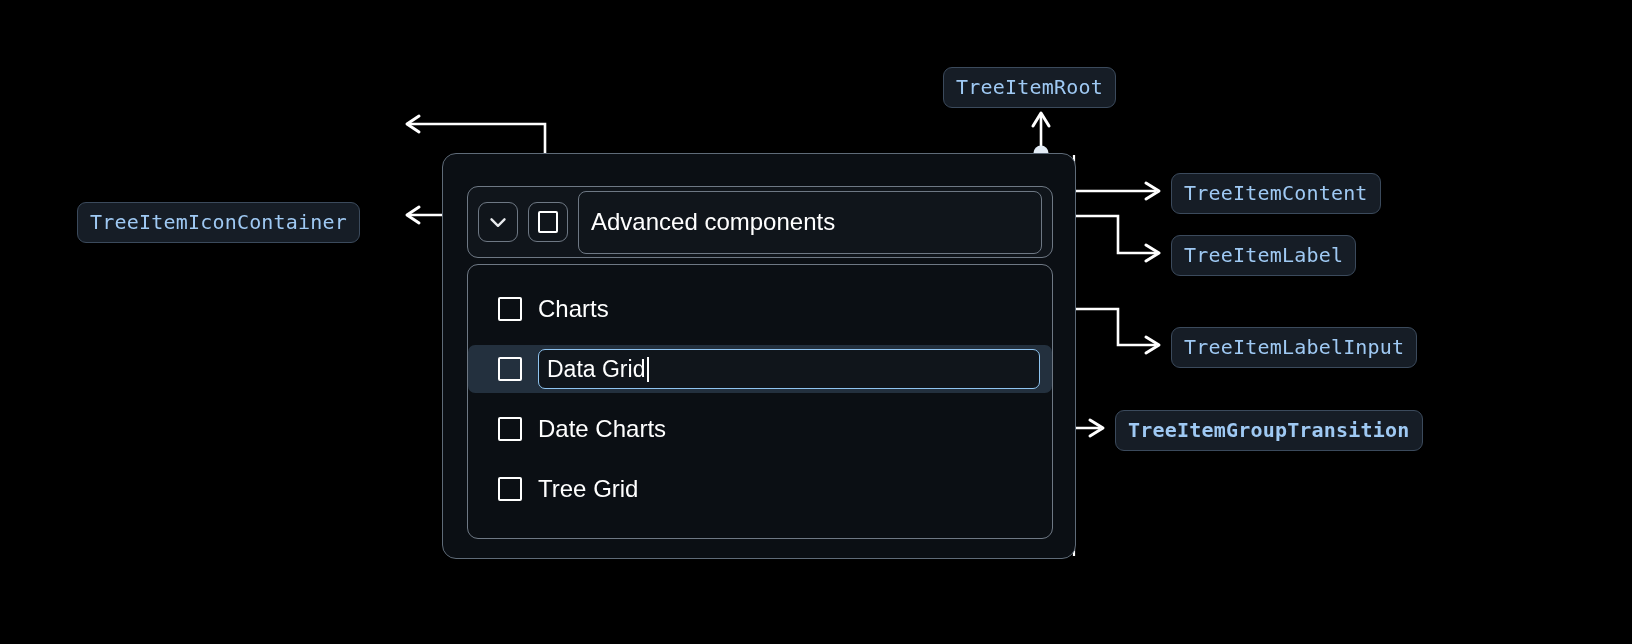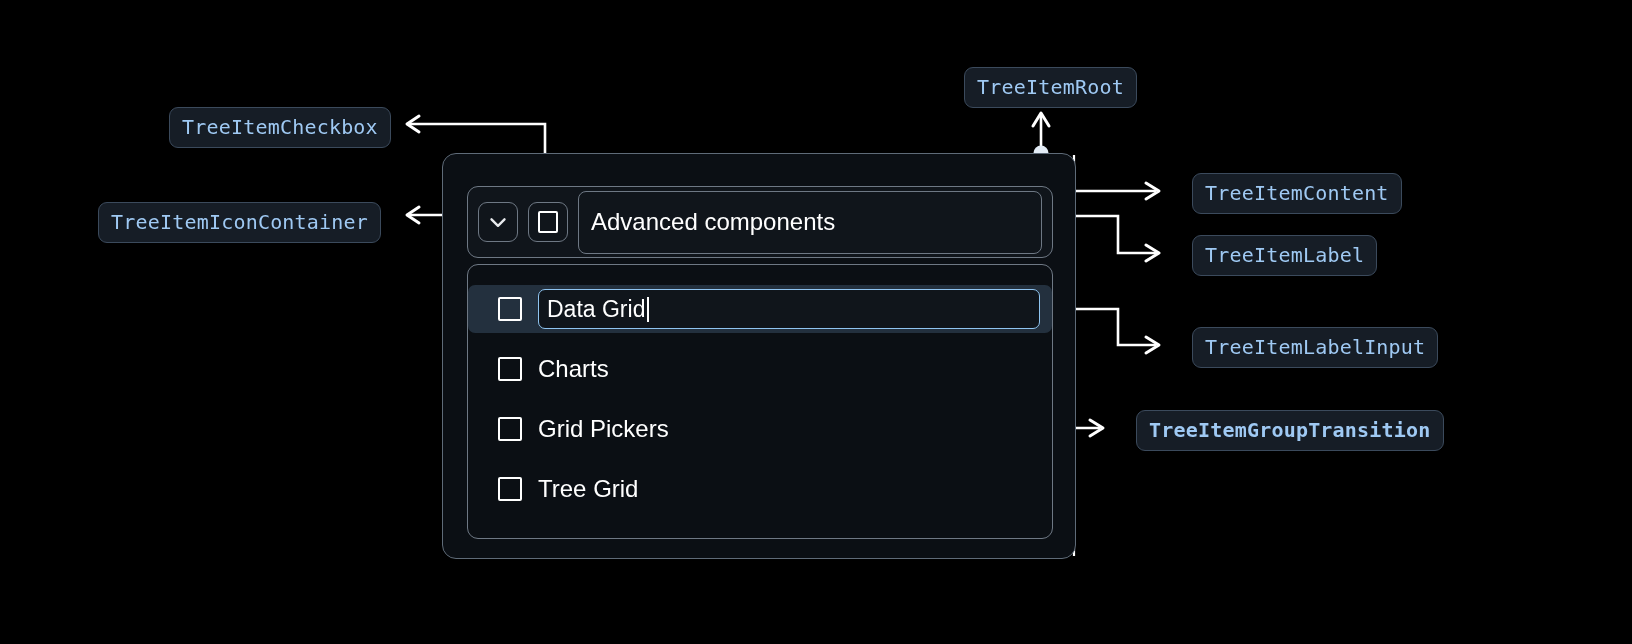--- a/index.html
+++ b/index.html
@@ -40,21 +40,20 @@
     background: #161d26;
     border: 1px solid #3b4a5c;
     border-radius: 9px;
     color: #9fc9f3;
     font-family: "DejaVu Sans Mono", monospace;
     font-size: 20px;
     line-height: 1;
     letter-spacing: 0.2px;
     padding: 9px 12px 10px 12px;
     white-space: nowrap;
-    margin-left: 21px;
   }
 
   
   #tree-root {
     position: absolute;
     left: 442px;
     top: 153px;
     width: 634px;
     height: 406px;
     box-sizing: border-box;
@@ -231,21 +230,20 @@
       <circle cx="545" cy="190" r="7.5"></circle>
       <circle cx="481" cy="215" r="7.5"></circle>
       <circle cx="1041" cy="153" r="7.5"></circle>
       <circle cx="1053" cy="191" r="7.5"></circle>
       <circle cx="1043" cy="216" r="7.5"></circle>
       <circle cx="1043" cy="309" r="7.5"></circle>
       <circle cx="1053" cy="428" r="7.5"></circle>
     </g>
   </svg>
 
-  <div class="badge" style="left:148px; top:107px;">TreeItemCheckbox</div>
 
   <div class="badge" style="left:77px; top:202px;">TreeItemIconContainer</div>
 
   <div class="badge" style="left:943px; top:67px;">TreeItemRoot</div>
 
   <div class="badge" style="left:1171px; top:173px;">TreeItemContent</div>
 
   <div class="badge" style="left:1171px; top:235px;">TreeItemLabel</div>
 
   <div class="badge" style="left:1171px; top:327px;">TreeItemLabelInput</div>
@@ -268,36 +266,36 @@
         <span class="cb-square"></span>
       </div>
 
       <div id="tree-label">
         <span>Advanced components</span>
       </div>
     </div>
 
     <div id="group-transition">
 
+      <div class="tree-row">
+        <span class="row-checkbox"></span>
+        <span class="row-label">Charts</span>
+      </div>
+
       <div class="tree-row selected">
         <span class="row-checkbox"></span>
         <span class="row-input">
           <span class="val">Data Grid</span>
           <span class="caret"></span>
         </span>
       </div>
 
       <div class="tree-row">
         <span class="row-checkbox"></span>
-        <span class="row-label">Charts</span>
-      </div>
-
-      <div class="tree-row">
-        <span class="row-checkbox"></span>
-        <span class="row-label">Grid Pickers</span>
+        <span class="row-label">Date Charts</span>
       </div>
 
       <div class="tree-row">
         <span class="row-checkbox"></span>
         <span class="row-label">Tree Grid</span>
       </div>
 
     </div>
   </div>
 

